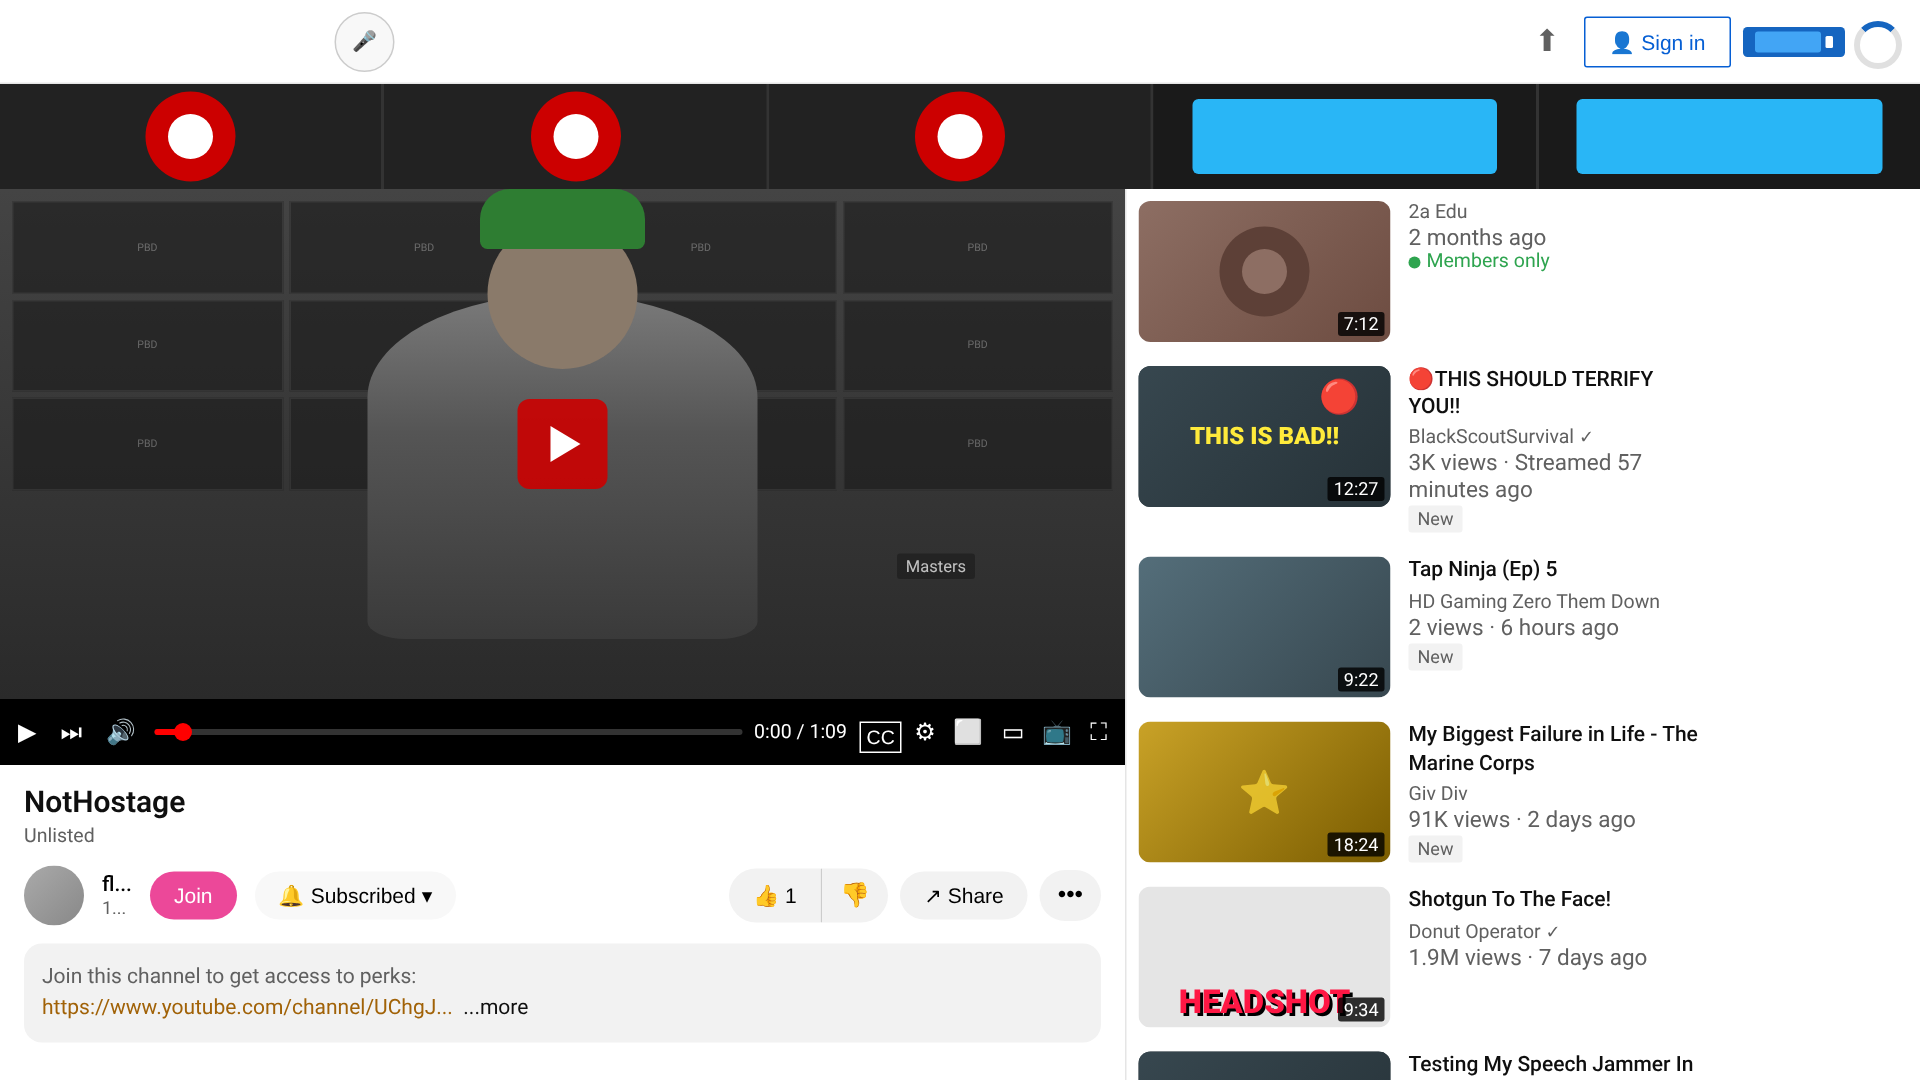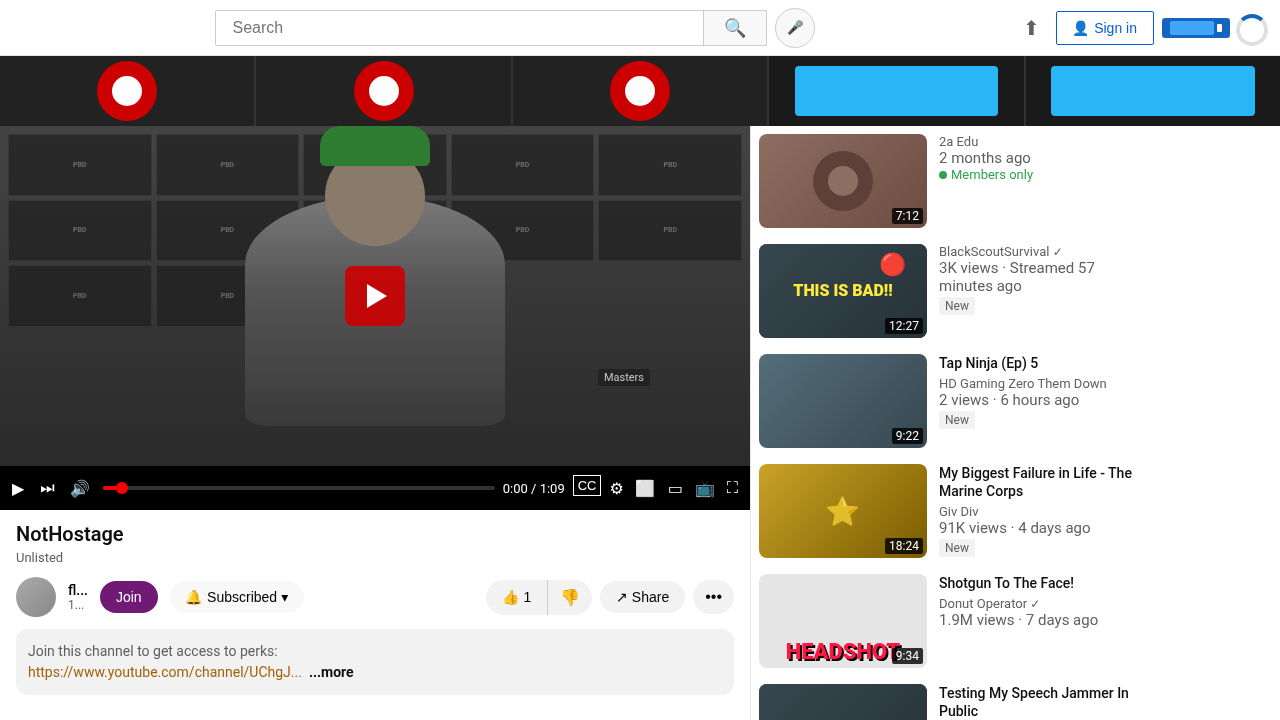--- a/index.html
+++ b/index.html
@@ -134,36 +134,36 @@
       display: flex;
       align-items: center;
       gap: 8px;
       height: 44px;
     }
     .ctrl-btn { background: none; border: none; cursor: pointer; color: #fff; font-size: 16px; padding: 4px; }
     .progress-bar { flex: 1; height: 4px; background: #333; border-radius: 2px; position: relative; }
     .progress-fill { width: 5%; height: 100%; background: #f00; border-radius: 2px; }
     .progress-dot { position: absolute; top: -4px; left: 5%; width: 12px; height: 12px; background: #f00; border-radius: 50%; transform: translateX(-50%); }
     .time-display { color: #fff; font-size: 13px; white-space: nowrap; }
-    .ctrl-right { display: flex; gap: 4px; align-items: flex-start; }
+    .ctrl-right { display: flex; gap: 4px; align-items: flex-end; }
 
     
     .video-info { padding: 12px 16px; }
     .video-title { font-size: 20px; font-weight: 600; color: #0f0f0f; margin-bottom: 4px; }
     .channel-tag { font-size: 13px; color: #606060; margin-bottom: 12px; }
 
     .channel-row {
       display: flex; align-items: center; gap: 12px; margin-bottom: 12px;
     }
     .channel-avatar { width: 40px; height: 40px; border-radius: 50%; background: #ccc; overflow: hidden; }
     .avatar-inner { width: 100%; height: 100%; background: linear-gradient(135deg, #aaa, #888); }
     .channel-name { font-size: 14px; font-weight: 500; }
     .sub-count { font-size: 12px; color: #606060; }
     .join-btn {
-      padding: 8px 16px; background: #701a75; color: #fff; border: none;
+      padding: 8px 16px; background: #ec4899; color: #fff; border: none;
       border-radius: 20px; cursor: pointer; font-size: 14px; font-weight: 500;
     }
     .sub-btn {
       padding: 8px 16px; background: #f8f8f8; color: #000; border: none;
       border-radius: 20px; cursor: pointer; font-size: 14px; font-weight: 500;
       display: flex; align-items: center; gap: 4px;
     }
     .action-btns { display: flex; align-items: center; gap: 8px; margin-left: auto; }
     .like-btn {
       display: flex; align-items: center; gap: 4px;
@@ -186,21 +186,21 @@
     }
 
     .video-desc {
       background: #f2f2f2; border-radius: 12px;
       padding: 12px; font-size: 14px; color: #0f0f0f;
       line-height: 1.5;
     }
     .desc-stats { font-weight: 500; margin-bottom: 4px; }
     .desc-text { color: #606060; }
     .desc-link { color: #a16207; text-decoration: none; }
-    .more-text { color: #0f0f0f; font-weight: 700; cursor: pointer; }
+    .more-text { color: #0f0f0f; font-weight: 400; cursor: pointer; }
 
     
     .sidebar {
       width: 402px;
       overflow-y: auto;
       padding: 0 8px;
       border-left: 1px solid #e5e5e5;
     }
 
     .sidebar-item {
@@ -256,26 +256,20 @@
     ::-webkit-scrollbar { width: 6px; }
     ::-webkit-scrollbar-track { background: #f1f1f1; }
     ::-webkit-scrollbar-thumb { background: #c1c1c1; border-radius: 3px; }
   </style>
 </head>
 <body>
 
 <div class="header">
 
   <div class="search-container">
-    <div class="search-box">
-      <input class="search-input" type="text" placeholder="Search" style="">
-      <button class="search-btn">
-        <span class="search-icon">🔍</span>
-      </button>
-    </div>
     <button class="mic-btn">
       <span>🎤</span>
     </button>
   </div>
 
   <div class="header-icons">
     <button class="icon-btn">⬆</button>
     <button class="signin-btn">
       <span>👤</span>
       <span>Sign in</span>
@@ -320,21 +314,21 @@
 <div class="main-content" style="margin-top:0;height:calc(720px - 56px - 70px);">
 
   <div class="video-section">
 
     <div class="video-player">
       <div class="video-thumbnail-area">
         <div class="video-bg"></div>
 
         <div style="position:absolute;inset:0;background:linear-gradient(to bottom, #444 0%, #2a2a2a 100%);">
 
-          <div style="position:absolute;inset:0;display:grid;grid-template-columns:repeat(5,1fr);grid-template-rows:repeat(5,1fr);gap:4px;padding:8px;opacity:0.6;font-weight:bold;">
+          <div style="position:absolute;inset:0;display:grid;grid-template-columns:repeat(4,1fr);grid-template-rows:repeat(5,1fr);gap:4px;padding:8px;opacity:0.6;">
             <div style="background:#1a1a1a;border:1px solid #333;font-size:7px;color:#888;display:flex;align-items:center;justify-content:center;">PBD</div>
             <div style="background:#1a1a1a;border:1px solid #333;font-size:7px;color:#888;display:flex;align-items:center;justify-content:center;">PBD</div>
             <div style="background:#1a1a1a;border:1px solid #333;font-size:7px;color:#888;display:flex;align-items:center;justify-content:center;">PBD</div>
             <div style="background:#1a1a1a;border:1px solid #333;font-size:7px;color:#888;display:flex;align-items:center;justify-content:center;">PBD</div>
             <div style="background:#1a1a1a;border:1px solid #333;font-size:7px;color:#888;display:flex;align-items:center;justify-content:center;">PBD</div>
             <div style="background:#1a1a1a;border:1px solid #333;font-size:7px;color:#888;display:flex;align-items:center;justify-content:center;">PBD</div>
             <div style="background:#1a1a1a;border:1px solid #333;font-size:7px;color:#888;display:flex;align-items:center;justify-content:center;">PBD</div>
             <div style="background:#1a1a1a;border:1px solid #333;font-size:7px;color:#888;display:flex;align-items:center;justify-content:center;">PBD</div>
             <div style="background:#1a1a1a;border:1px solid #333;font-size:7px;color:#888;display:flex;align-items:center;justify-content:center;">PBD</div>
             <div style="background:#1a1a1a;border:1px solid #333;font-size:7px;color:#888;display:flex;align-items:center;justify-content:center;">PBD</div>
@@ -455,20 +449,21 @@
 
     <div class="sidebar-item">
       <div class="sidebar-thumb thumb-2">
         <div style="width:100%;height:100%;background:linear-gradient(135deg,#37474f,#263238);display:flex;align-items:center;justify-content:center;position:relative;">
           <div class="bad-text">THIS IS BAD!!</div>
           <div style="position:absolute;top:8px;right:20px;font-size:22px;">🔴</div>
         </div>
         <div class="thumb-duration">12:27</div>
       </div>
       <div class="sidebar-info">
+        <div class="sidebar-title">🔴THIS SHOULD TERRIFY YOU!!</div>
         <div class="sidebar-channel">
           <span>BlackScoutSurvival</span>
           <span class="verified-icon"> ✓</span>
         </div>
         <div class="sidebar-meta">3K views · Streamed 57 minutes ago</div>
         <span class="sidebar-badge badge-new">New</span>
       </div>
     </div>
 
     <div class="sidebar-item">
@@ -487,21 +482,21 @@
     <div class="sidebar-item">
       <div class="sidebar-thumb" style="background:linear-gradient(135deg,#b8860b,#8b6914);">
         <div style="width:100%;height:100%;background:linear-gradient(135deg,#c9a227,#7a5c00);display:flex;align-items:center;justify-content:center;">
           <div style="font-size:28px;opacity:0.7;">⭐</div>
         </div>
         <div class="thumb-duration">18:24</div>
       </div>
       <div class="sidebar-info">
         <div class="sidebar-title">My Biggest Failure in Life - The Marine Corps</div>
         <div class="sidebar-channel">Giv Div</div>
-        <div class="sidebar-meta">91K views · 4 days ago</div>
+        <div class="sidebar-meta">91K views · 2 days ago</div>
         <span class="sidebar-badge badge-new">New</span>
       </div>
     </div>
 
     <div class="sidebar-item">
       <div class="sidebar-thumb thumb-4" style="background:#1a1a1a;">
         <div style="width:100%;height:100%;background:#e5e5e5;display:flex;align-items:flex-end;justify-content:center;">
           <div class="headshot-text">HEADSHOT</div>
         </div>
         <div class="thumb-duration">9:34</div>

